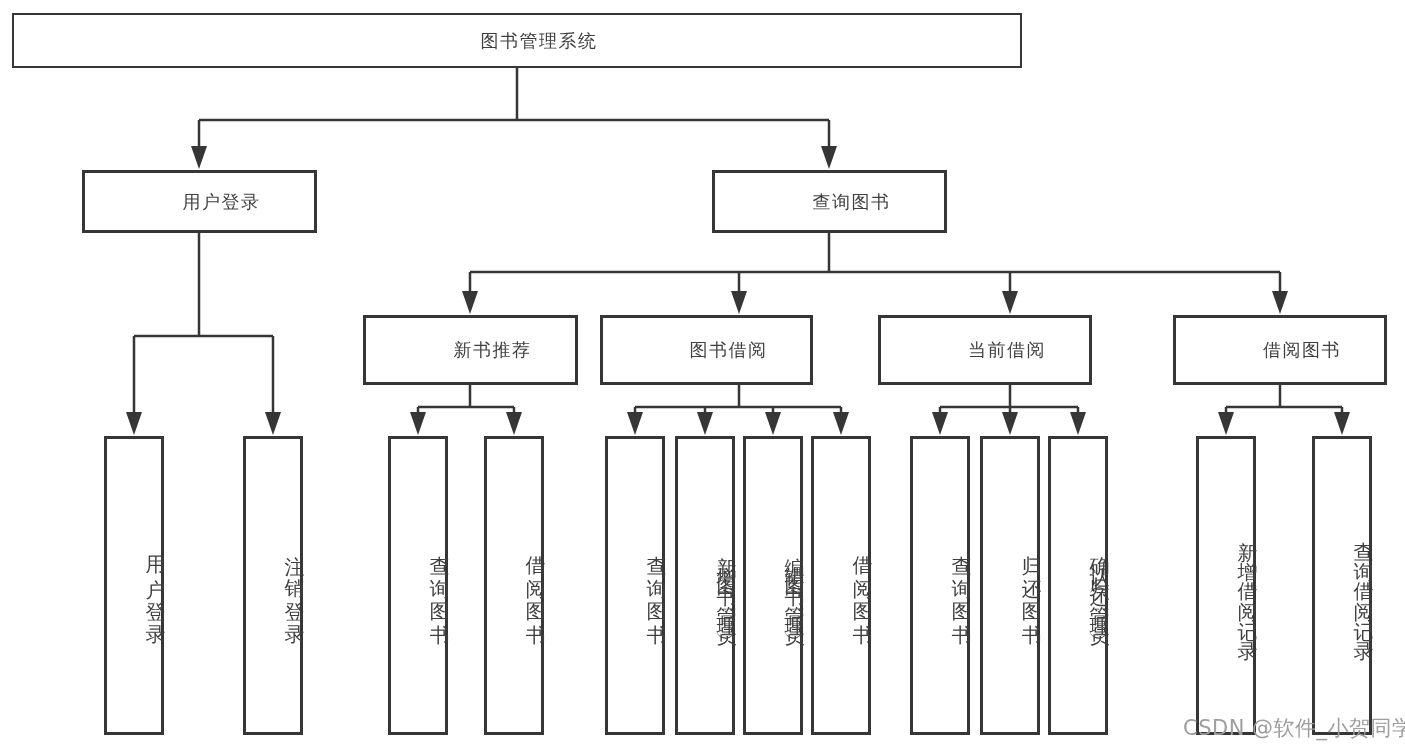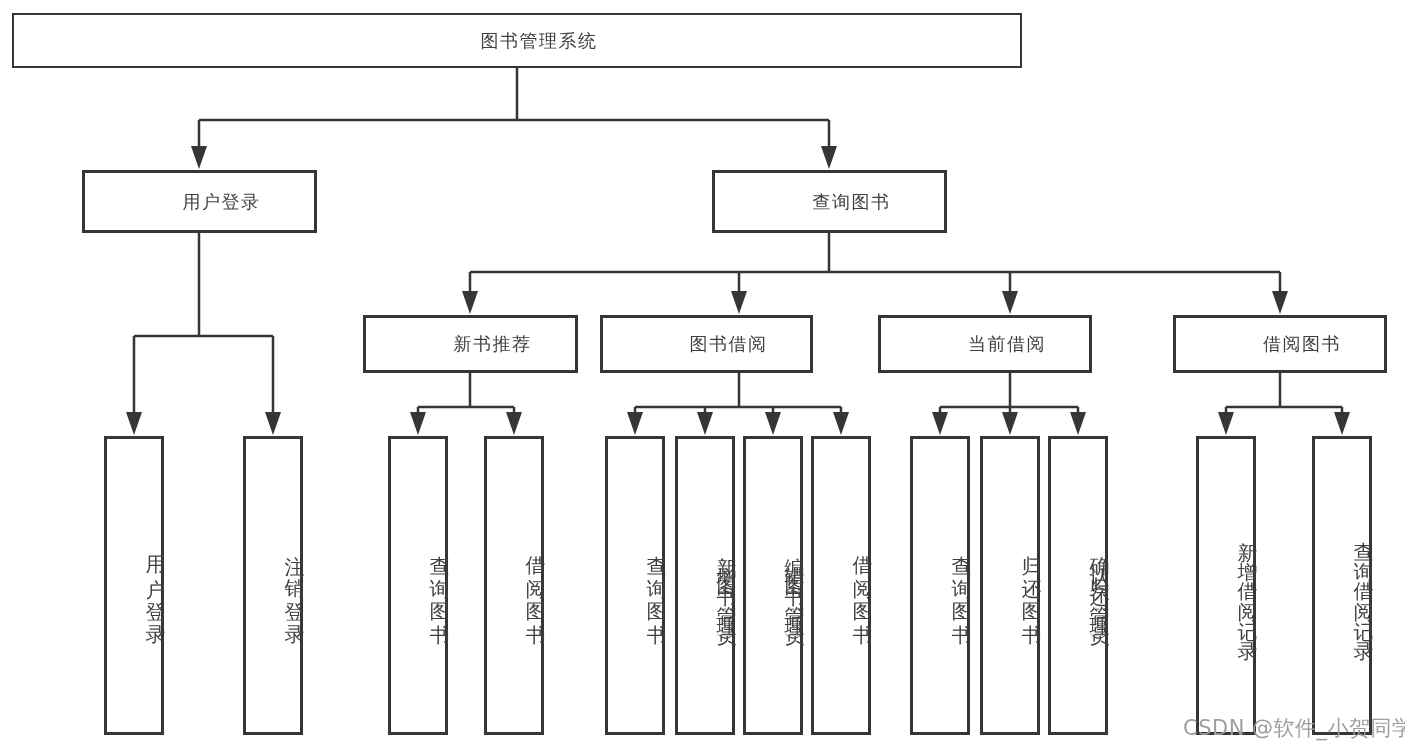--- a/index.html
+++ b/index.html
@@ -32,21 +32,21 @@
     text-align:center;
     padding-left:44px;
   }
   .node.h{ 
     font-size:18px;
     letter-spacing:1.5px;
     white-space:nowrap;
   }
   .node.root{left:12px;top:13px;width:1010px;height:55px;border-width:2.5px;}
   .node.l1{top:170px;width:235px;height:63px;}
-  .node.l2{top:315px;height:58px;}
+  .node.l2{top:315px;height:70px;}
   .node.leaf{top:436px;width:60px;height:299px;}
   .leaf .vtext{
     writing-mode:vertical-rl;
     text-orientation:mixed;
     font-size:20px;
     line-height:1;
     white-space:nowrap;
   }
   .sp-wide{letter-spacing:23px;}
   .sp-mid{letter-spacing:20px;}

